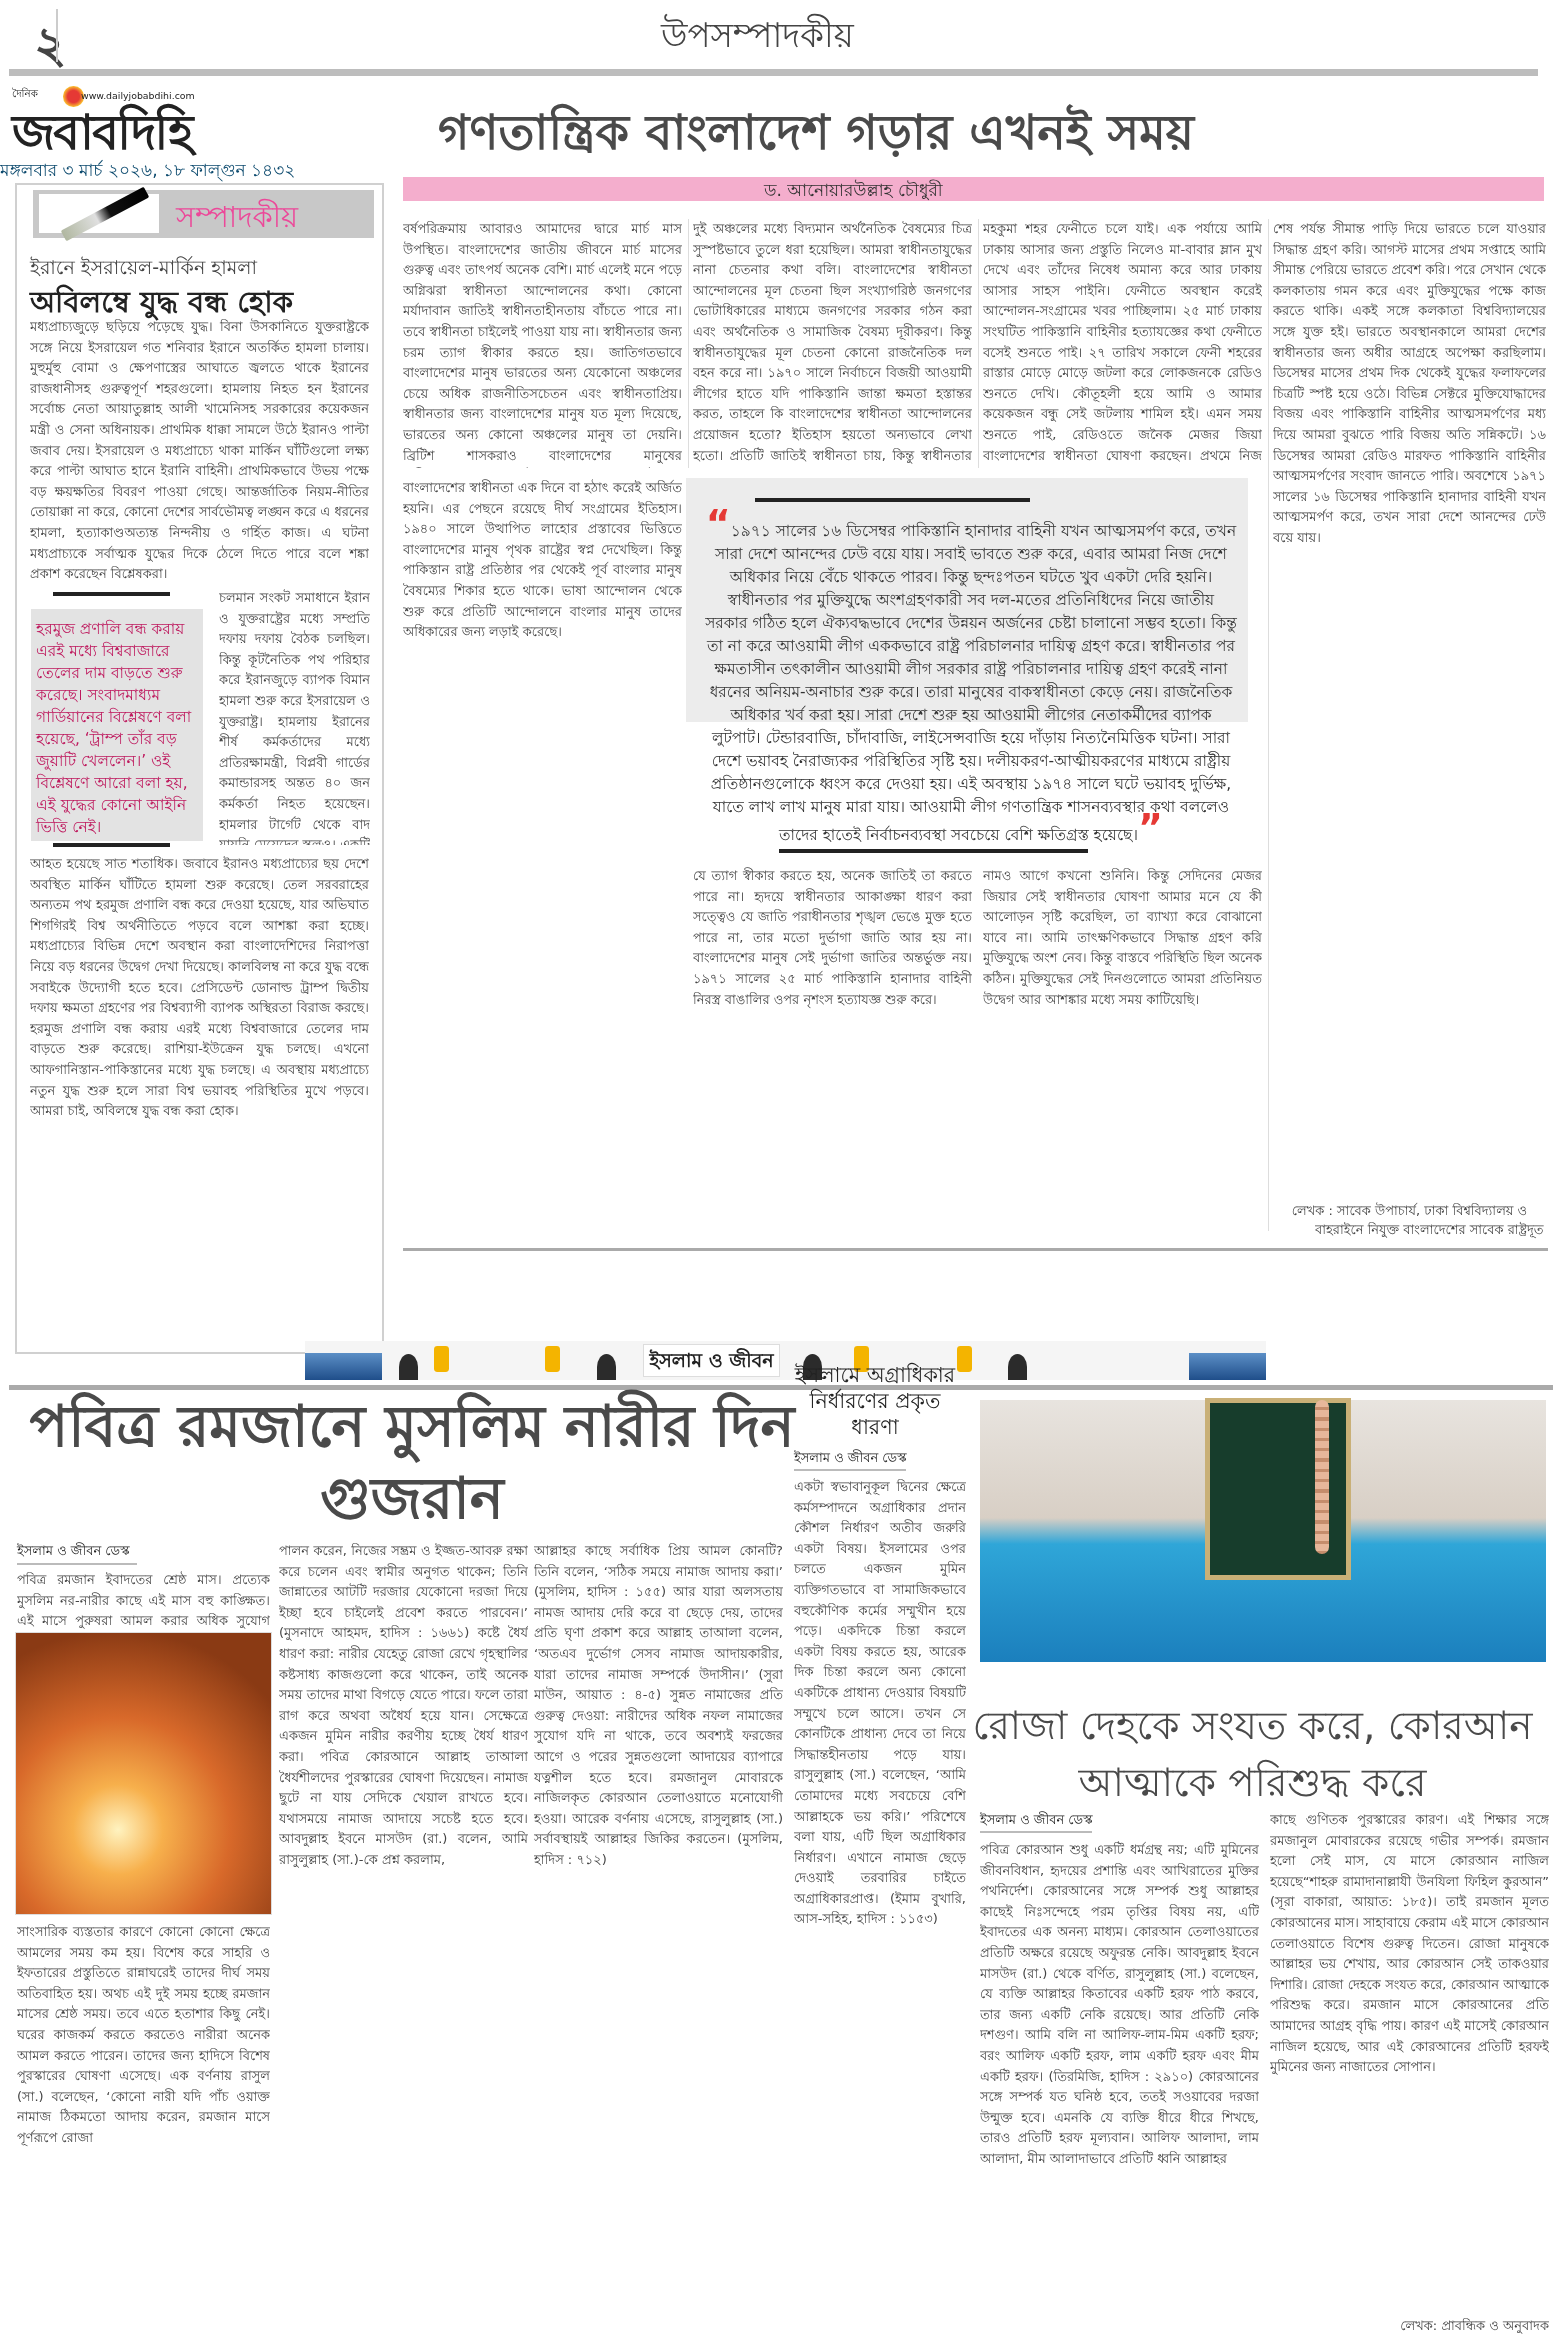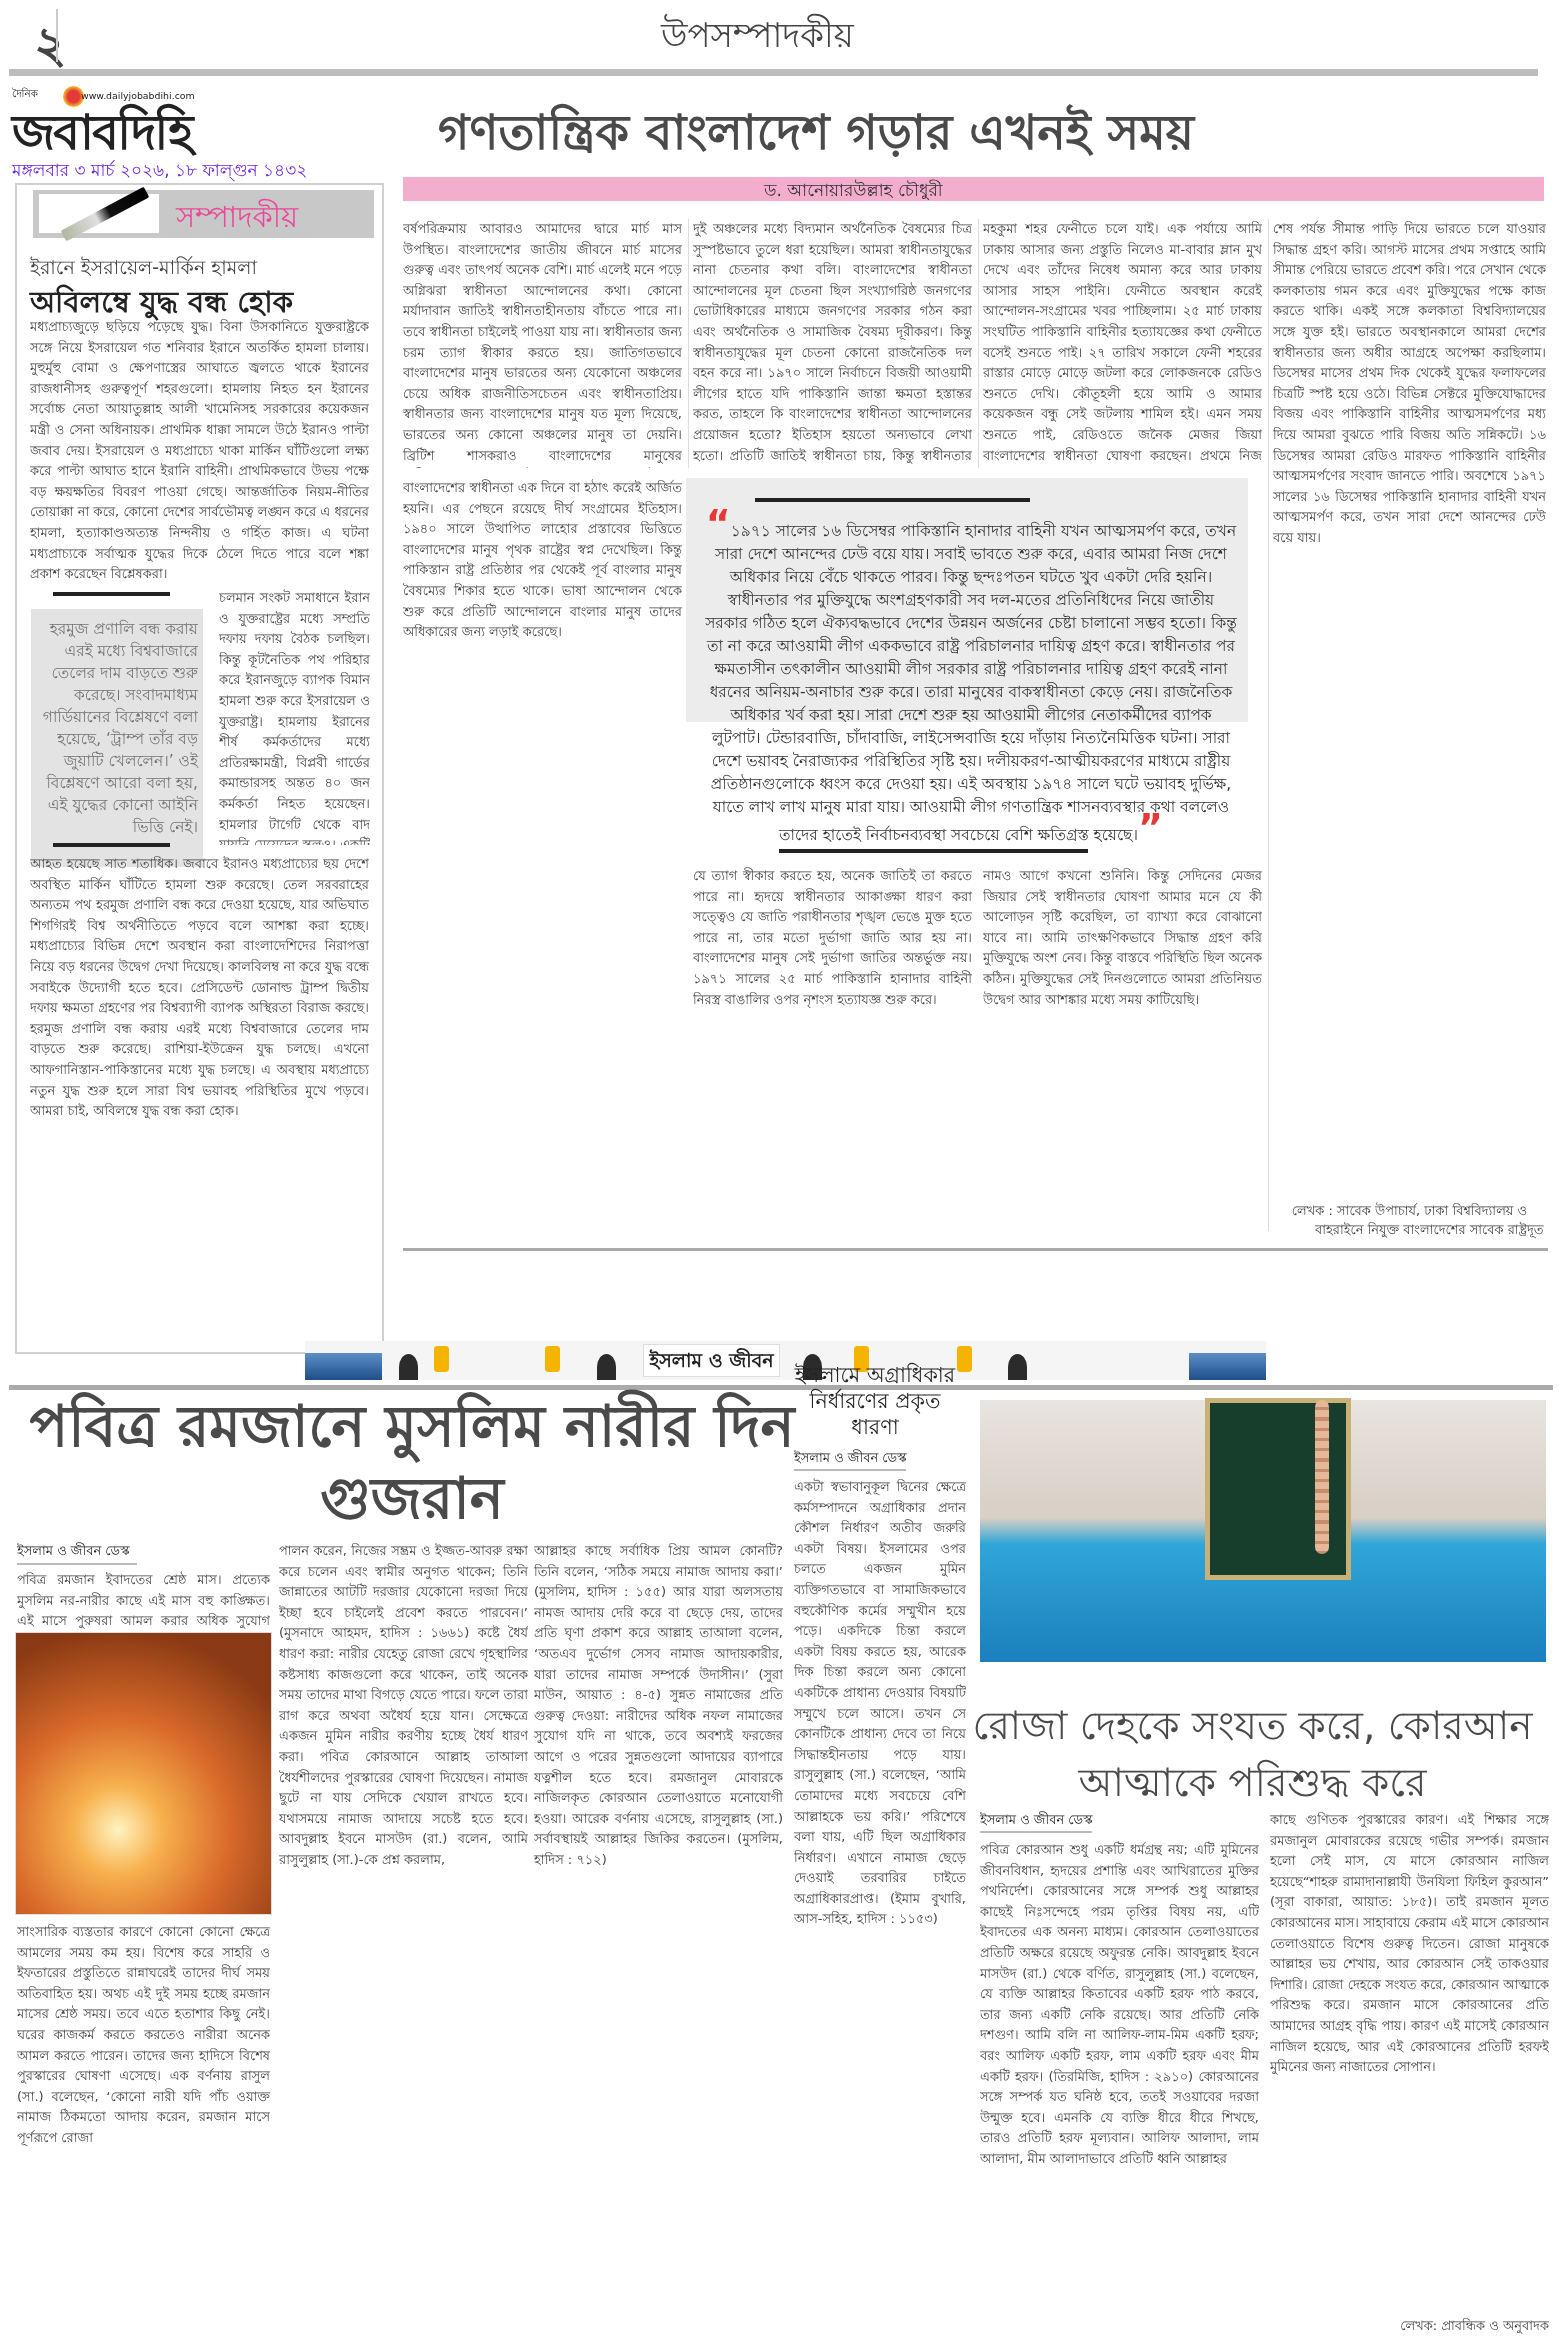--- a/index.html
+++ b/index.html
@@ -8,32 +8,32 @@
 .txt{font-size:13px;line-height:20.6px;text-align:justify;color:#444;overflow:hidden}
 .pagenum{left:34px;top:6.9px;font-size:50px;color:#444;font-weight:bold}
 .pagesep{left:56px;top:8.6px;width:1.7px;height:53px;background:#ccc}
 .section-title{left:661px;top:8.6px;font-size:34px;color:#444}
 .topbar{left:8.6px;top:69px;width:1529px;height:6.9px;background:#bdbdbd}
 .logo{left:12px;top:86px;width:214px;height:69px}
 .logo .small{position:absolute;left:0;top:0;font-size:10.3px;color:#222}
 .logo .url{position:absolute;left:69px;top:4.3px;font-size:9.4px;color:#222}
 .logo .name{position:absolute;left:0;top:10.3px;font-size:48px;font-weight:900;color:#222;letter-spacing:-1.7px}
 .logo .sun{position:absolute;left:51px;top:0;width:20.6px;height:20.6px;border-radius:50%;background:radial-gradient(#e53935 40%,#fbc02d 70%,#43a047)}
-.date{left:12px;top:157px;font-size:17px;color:#6d28d9}
+.date{left:0;top:157px;font-size:17px;color:#0c4a6e}
 .headline-main{left:438px;top:96px;font-size:48px;color:#4a4a4a;font-weight:bold;white-space:nowrap}
 .byline-bar{left:403px;top:177px;width:1141px;height:24px;background:#f4aecd}
 .byline{left:764px;top:177px;font-size:17px;color:#333}
 .editorial-box{left:15.4px;top:183px;width:369px;height:1171px;border:2.6px solid #d0d0d0}
 .ed-head{left:33px;top:190px;width:341px;height:48px;background:#c8c8c8}
 .ed-pen{left:39px;top:194px;width:120px;height:39px;background:#fff}
 .ed-pen-shape{position:absolute;left:19px;top:13.7px;width:94px;height:12px;background:linear-gradient(90deg,#b0b7a0,#e0e0e0 40%,#111 55%,#000);transform:rotate(-28deg);border-radius:1.7px}
 .ed-label{left:176px;top:194px;font-size:29px;color:#ec4899}
 .ed-kicker{left:30px;top:253px;font-size:19px;color:#444}
 .ed-title{left:30px;top:279px;font-size:29px;color:#222;font-weight:bold}
-.pull1{left:31px;top:609px;width:172px;height:258px;background:#e3e3e3;font-size:15.4px;line-height:22px;text-align:right;padding:8.6px 5.1px;color:#737373}
+.pull1{left:31px;top:609px;width:172px;height:232px;background:#e3e3e3;font-size:15.4px;line-height:22px;text-align:left;padding:8.6px 5.1px;color:#be185d}
 .rule{height:4.3px;background:#222}
 .quote-box{left:686px;top:478px;width:562px;height:244px;background:#ececec}
 .quote-text{left:705px;top:515px;width:532px;font-size:15.4px;line-height:23px;text-align:center;color:#333}
 .qmark{color:#e53935;font-size:38px;font-weight:bold;line-height:17px}
 .banner{left:305px;top:1341px;width:961px;height:39px;background:#f5f5f5}
 .banner-label{left:643px;top:1344px;width:137px;height:33px;background:#fff;border:0.9px solid #ddd;font-size:19px;font-weight:bold;text-align:center;line-height:31px;color:#222}
 .banner-scene{position:absolute;bottom:0;height:27.5px;background:linear-gradient(#5c8fc6,#1f4e8a)}
 .dome{position:absolute;width:19px;height:26px;background:#2b2b2b;border-radius:50% 50% 0 0}
 .lamp{position:absolute;width:15.4px;height:26px;background:#f4b400;border-radius:3.4px}
 .rule-gray{height:3.4px;background:#aaa}

